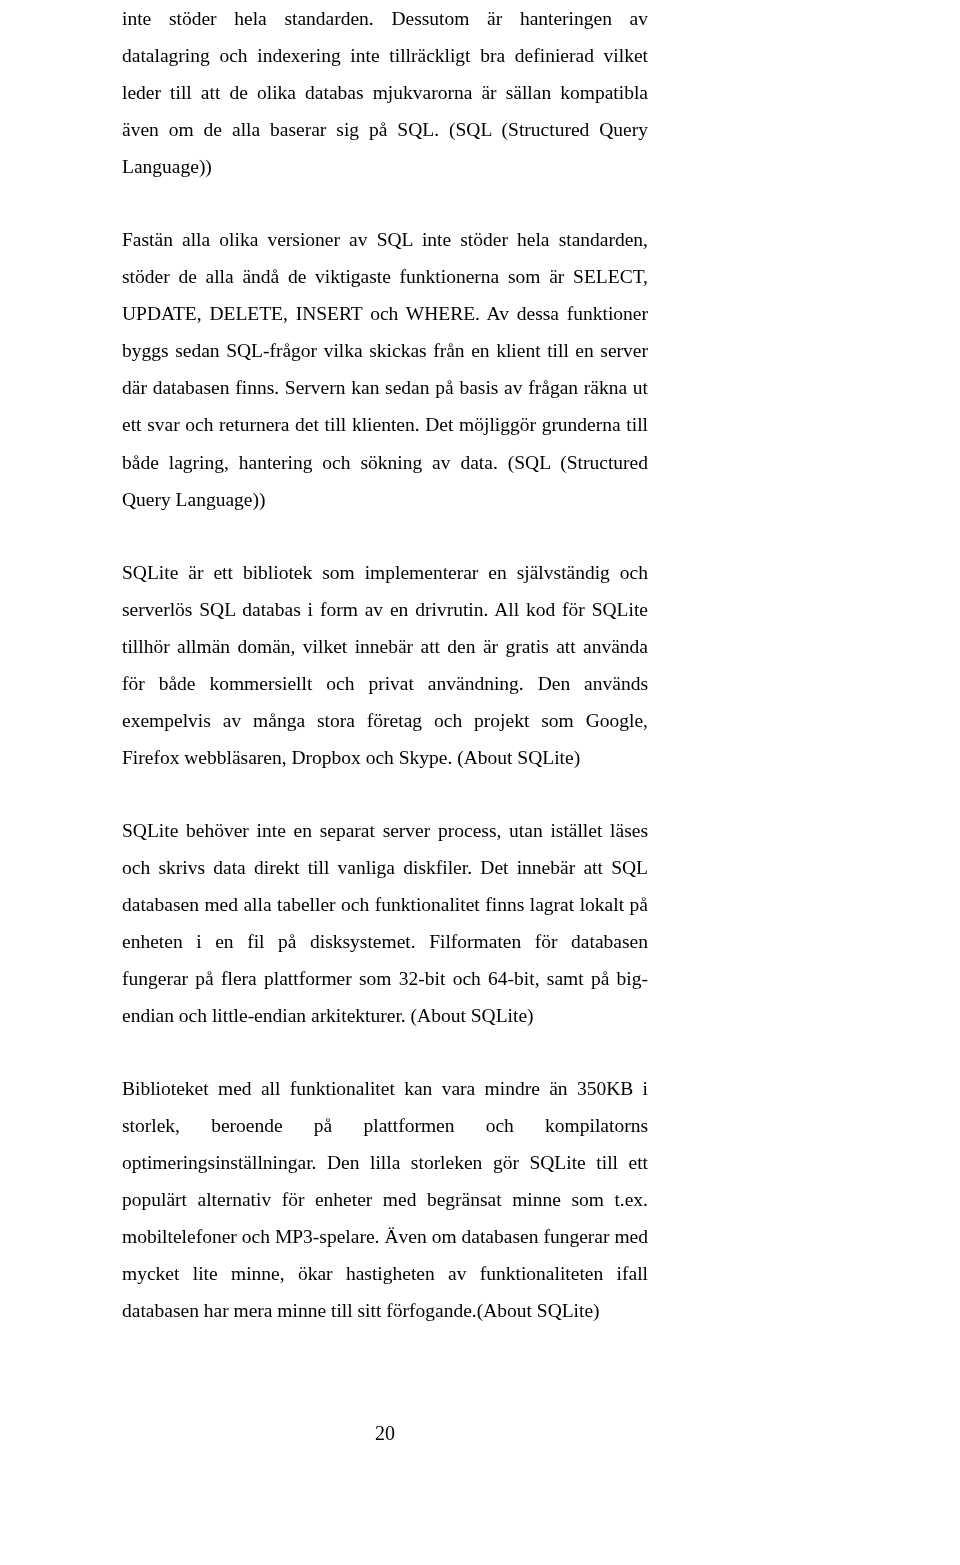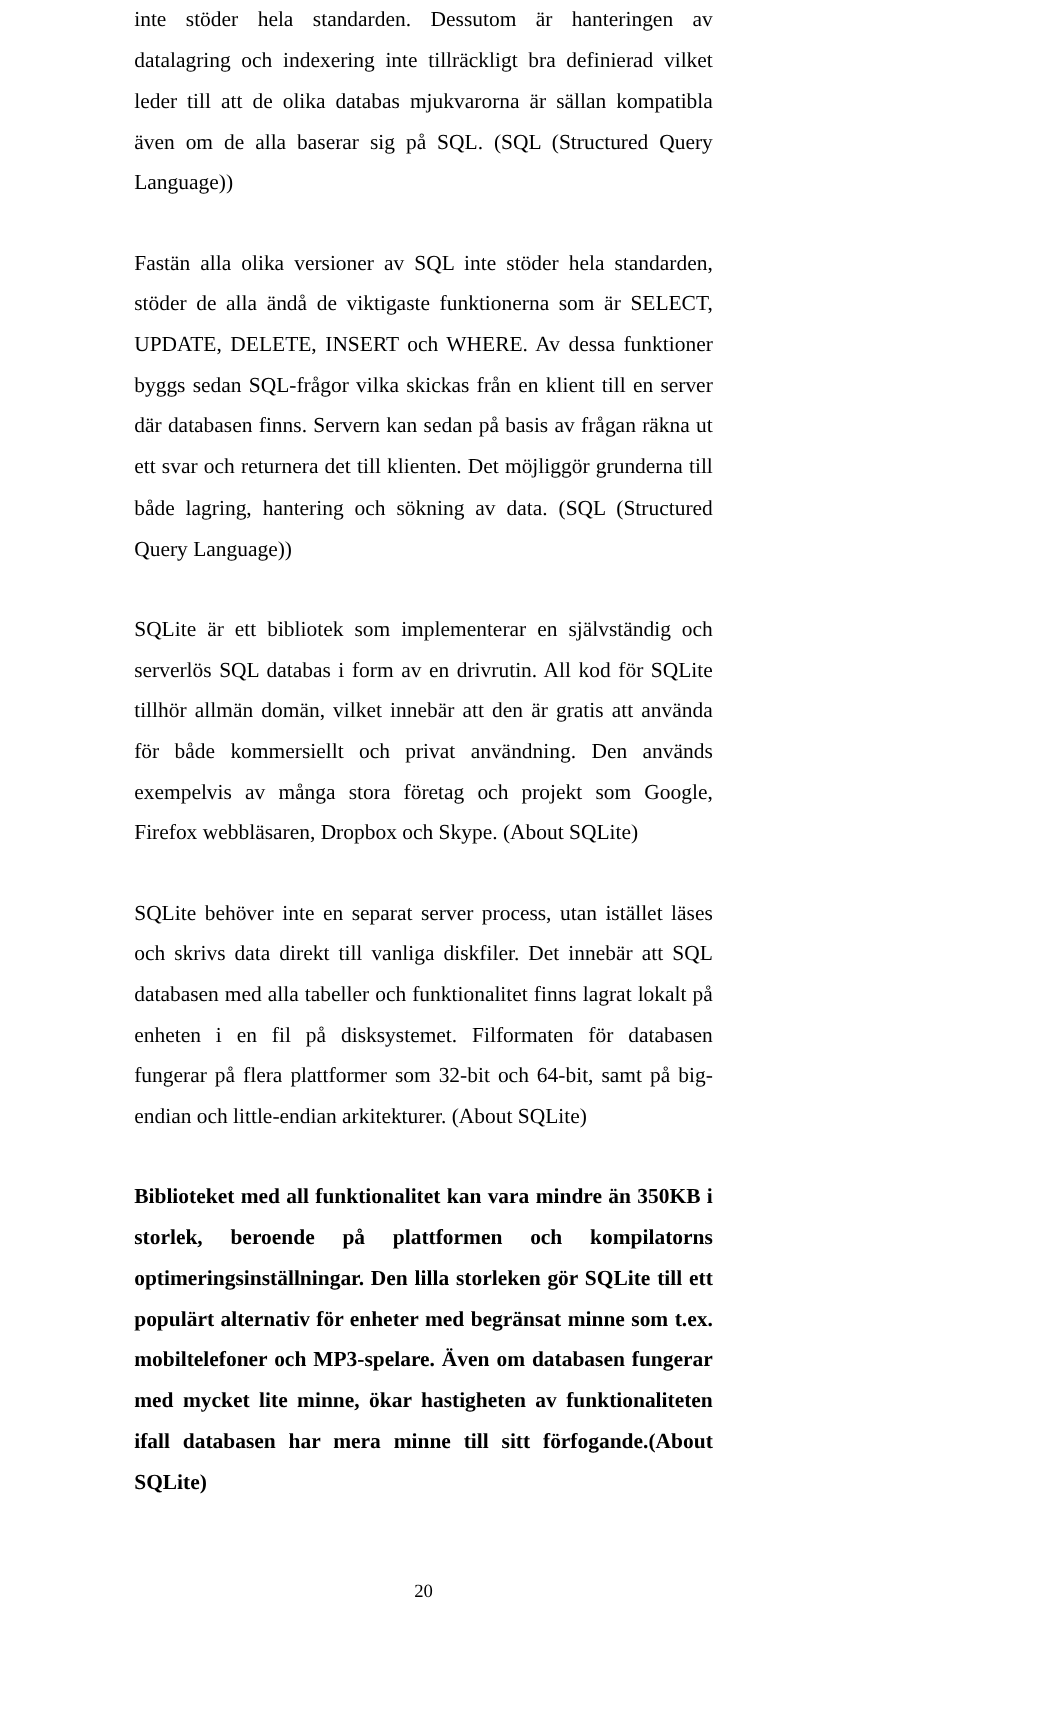--- a/index.html
+++ b/index.html
@@ -18,33 +18,32 @@
     font-size: 19.5px;
     line-height: 1.9;
   }
   .para {
     margin: 0 0 36px 0;
     text-align: justify;
   }
   .para-tight {
     margin: 0 0 36px 0;
     text-align: justify;
-    font-weight: bold;
   }
   .section-heading {
     font-family: Arial, Helvetica, sans-serif;
     font-weight: bold;
     font-size: 22px;
     margin-top: 92px;
     margin-bottom: 16px;
   }
   .page-number {
     text-align: center;
-    margin-top: 64px;
-    font-size: 17px;
+    margin-top: 84px;
+    font-size: 20px;
   }
 </style>
 </head>
 <body>
 
 <div class="page">
 
   <p class="para">inte stöder hela standarden. Dessutom är hanteringen av datalagring och indexering inte tillräckligt bra definierad vilket leder till att de olika databas mjukvarorna är sällan kompatibla även om de alla baserar sig på SQL. (SQL (Structured Query Language))</p>
 
   <p class="para">Fastän alla olika versioner av SQL inte stöder hela standarden, stöder de alla ändå de viktigaste funktionerna som är SELECT, UPDATE, DELETE, INSERT och WHERE. Av dessa funktioner byggs sedan SQL-frågor vilka skickas från en klient till en server där databasen finns. Servern kan sedan på basis av frågan räkna ut ett svar och returnera det till klienten. Det möjliggör grunderna till både lagring, hantering och sökning av data. (SQL (Structured Query Language))</p>

